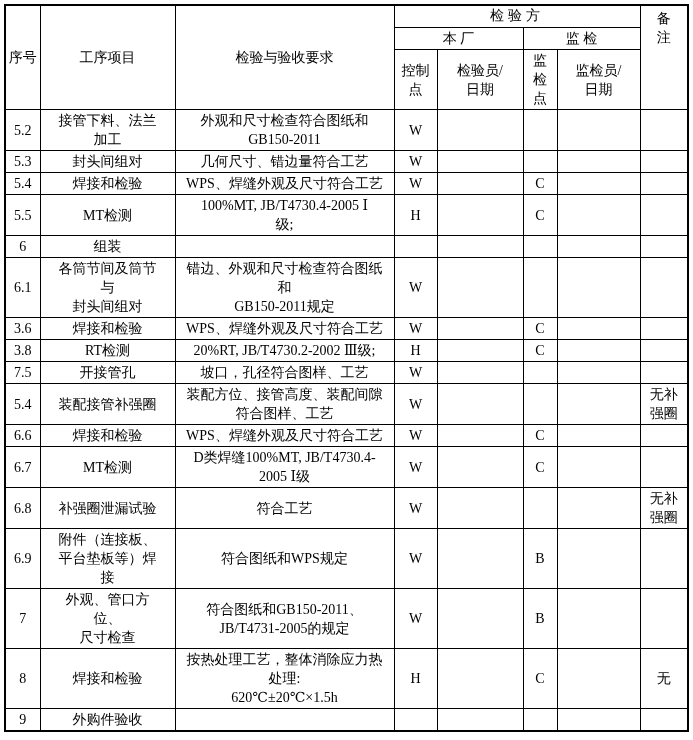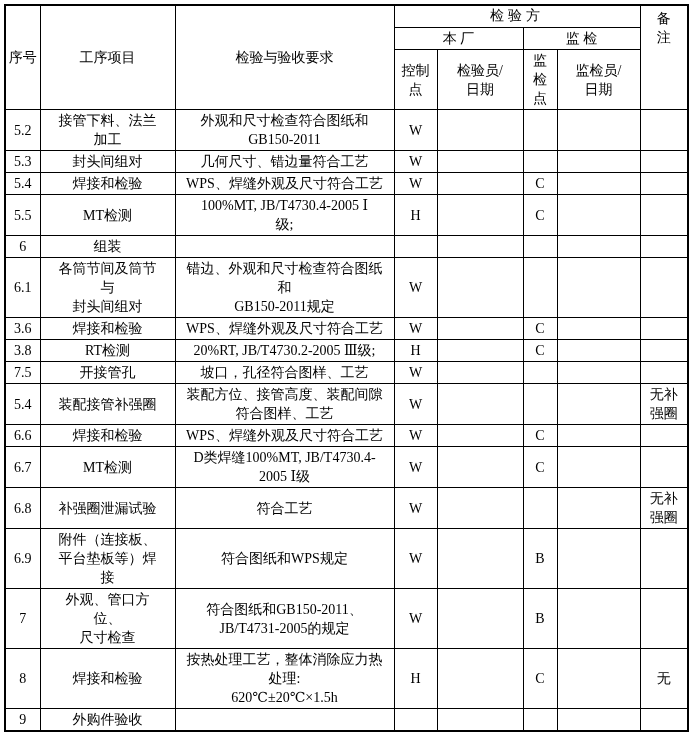--- a/index.html
+++ b/index.html
@@ -152,21 +152,21 @@
           <td>WPS、焊缝外观及尺寸符合工艺</td>
           <td>W</td>
           <td></td>
           <td>C</td>
           <td></td>
           <td></td>
         </tr>
         <tr>
           <td>3.8</td>
           <td>RT检测</td>
-          <td>20%RT, JB/T4730.2-2005 Ⅲ级;</td>
+          <td>20%RT, JB/T4730.2-2002 Ⅲ级;</td>
           <td>H</td>
           <td></td>
           <td>C</td>
           <td></td>
           <td></td>
         </tr>
         <tr>
           <td>7.5</td>
           <td>开接管孔</td>
           <td>坡口，孔径符合图样、工艺</td>

